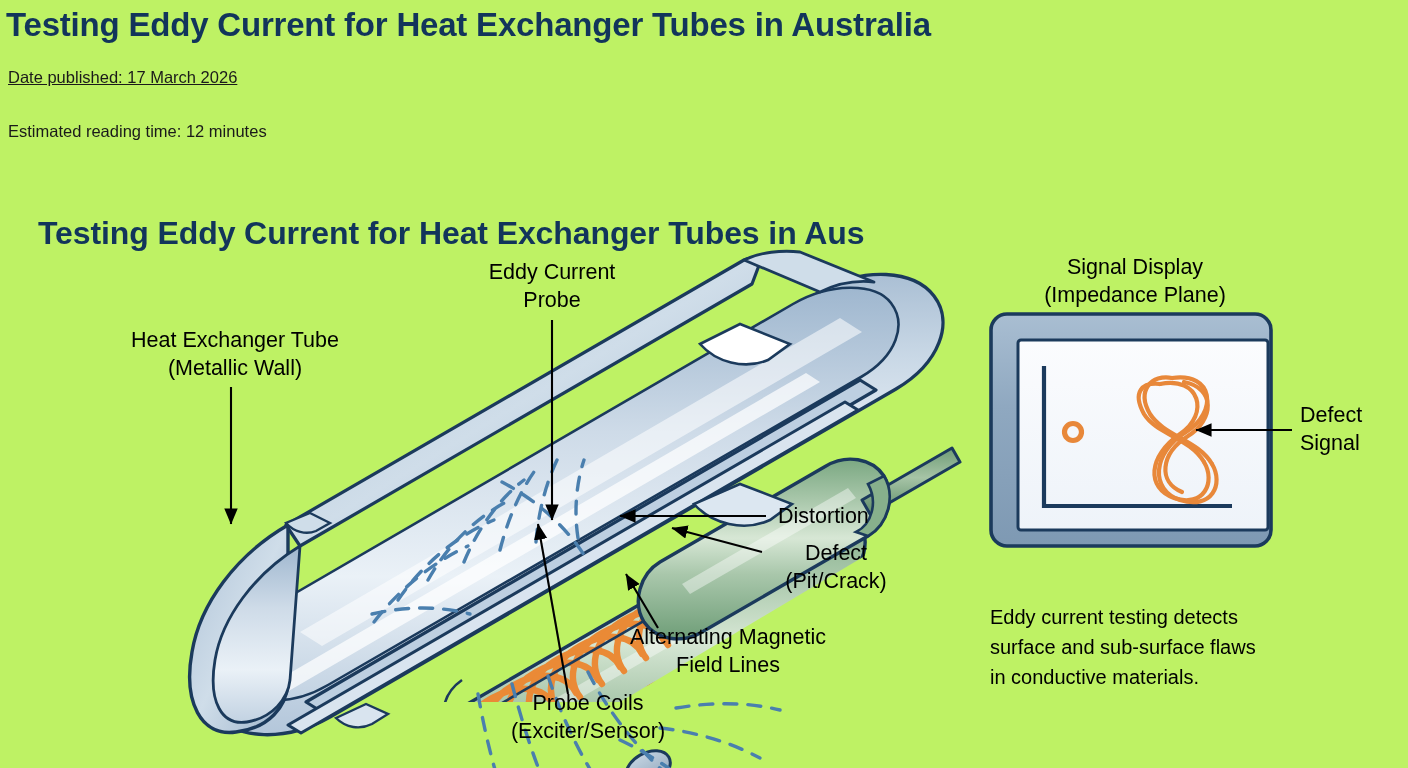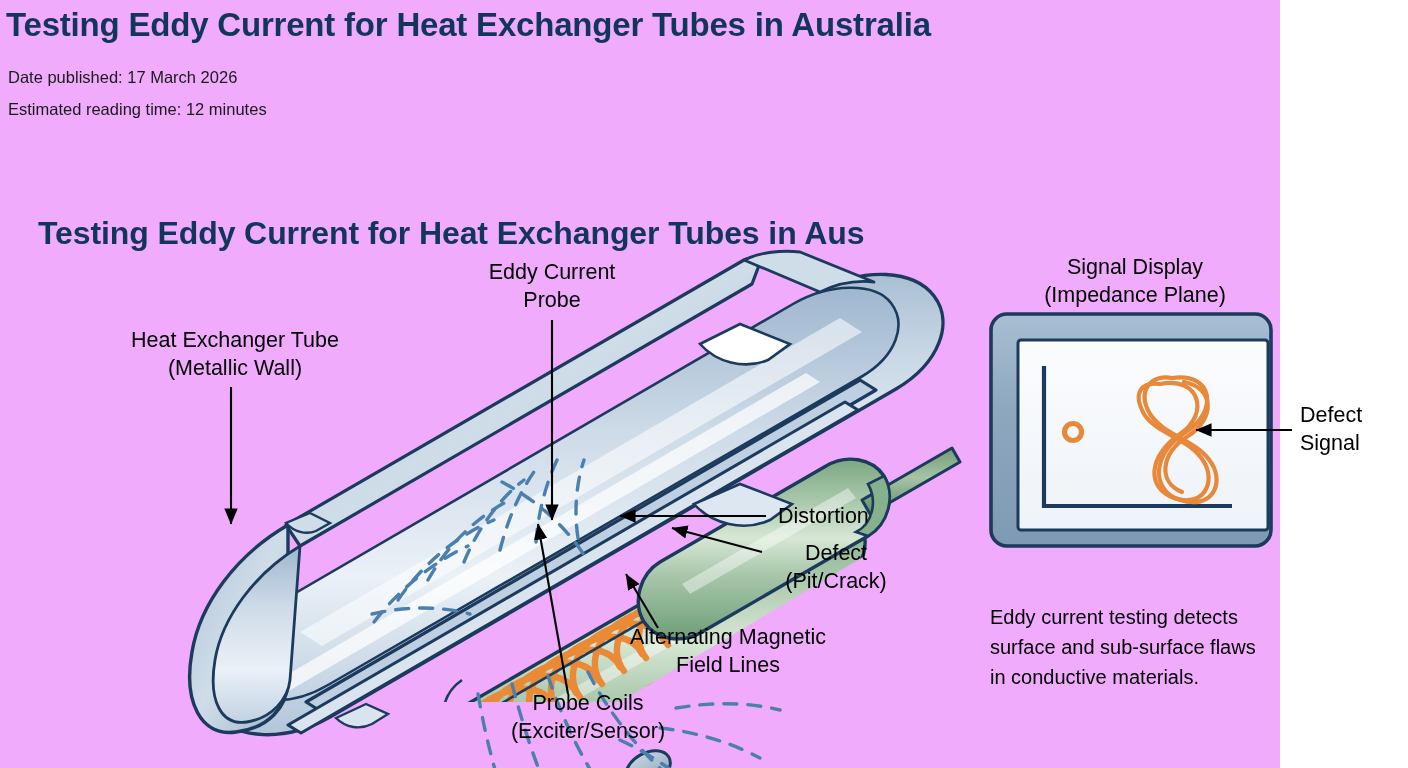--- a/index.html
+++ b/index.html
@@ -6,40 +6,40 @@
   html, body {
     margin: 0; padding: 0;
     background: #ffffff;
     width: 1408px; height: 768px;
     overflow: hidden;
   }
   body {
     font-family: "Liberation Sans", sans-serif;
     color: #000;
   }
-  .page { position: relative; width: 1280px; height: 768px; background:#f0abfc; }
+  .page { position: relative; width: 1408px; height: 768px; background:#bef264; }
 
   .article-title {
     position: absolute;
     left: 6px; top: 6px;
     font-size: 33px;
     font-weight: bold;
     color: #12355b;
     letter-spacing: -0.2px;
     white-space: nowrap;
   }
   .meta {
     position: absolute;
     left: 8px;
     font-size: 16.5px;
     color: #1a1a1a;
     white-space: nowrap;
   }
-  .meta.date { top: 68px; }
-  .meta.reading { top: 100px; }
+  .meta.date { top: 68px; text-decoration: underline; }
+  .meta.reading { top: 122px; }
 
   .figure-title {
     position: absolute;
     left: 38px; top: 168px;
     font-size: 32px;
     font-weight: bold;
     color: #12355b;
     white-space: nowrap;
     letter-spacing: -0.1px;
     margin-top: 47px;

